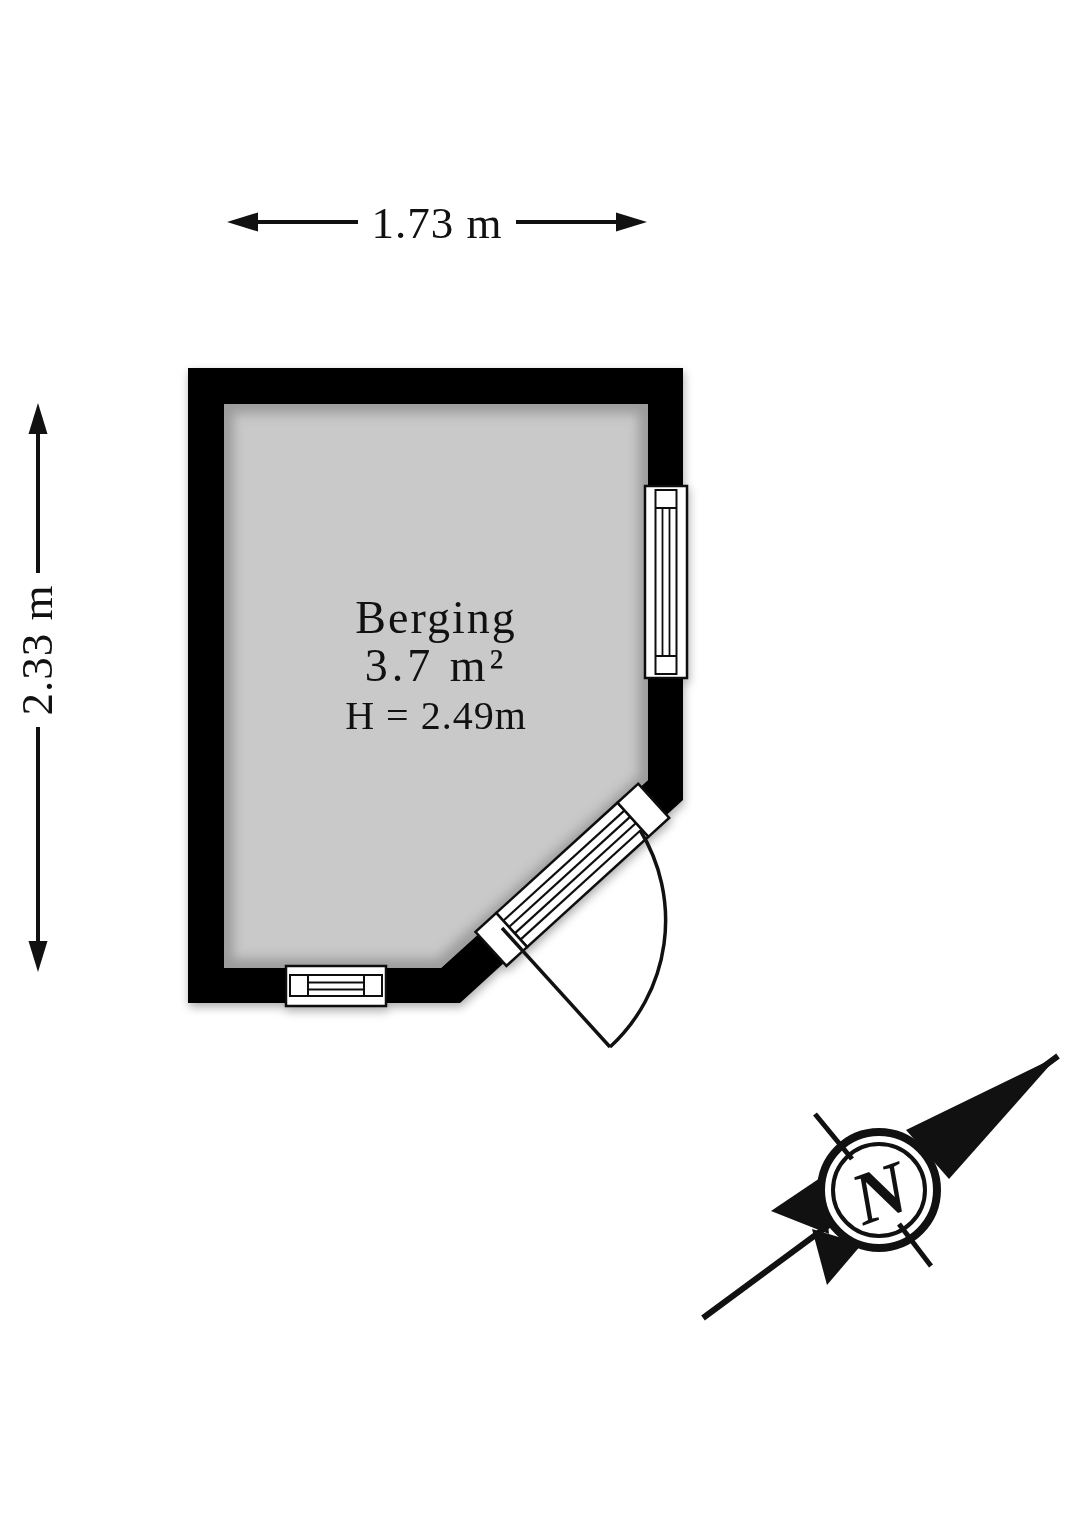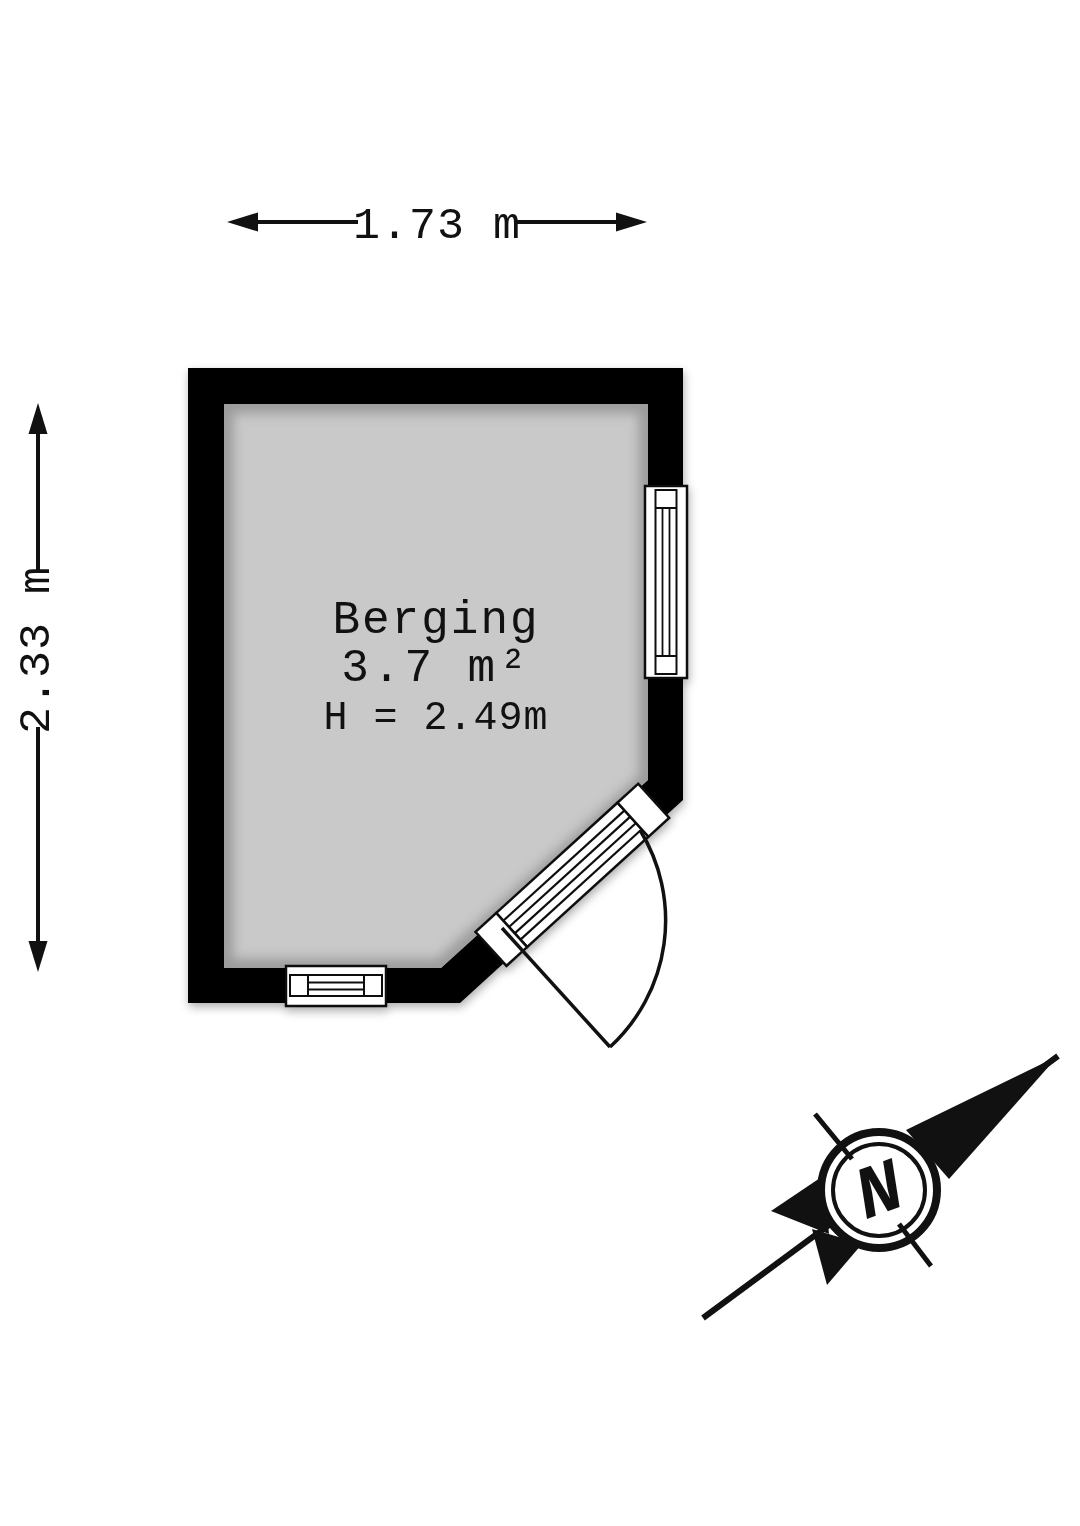--- a/index.html
+++ b/index.html
@@ -5,21 +5,21 @@
   html, body {
     margin: 0;
     padding: 0;
     background: #ffffff;
   }
   .page {
     position: relative;
     width: 1080px;
     height: 1526px;
     background: var(--background, #ffffff);
-    font-family: Liberation Mono, monospace;
+    font-family: Liberation Serif, serif;
     overflow: hidden;
   }
   svg { display: block; }
   .wall   { fill: var(--wall, #000000); }
   .floor  { fill: var(--floor, #c9c9c9); }
   .ink-line   { stroke: var(--outline, #111111); fill: none; }
   .ink-fill   { fill: var(--outline, #111111); }
   .frame-rect { fill: #ffffff; stroke: var(--outline, #111111); }
   .dim-text {
     fill: var(--outline, #111111);

